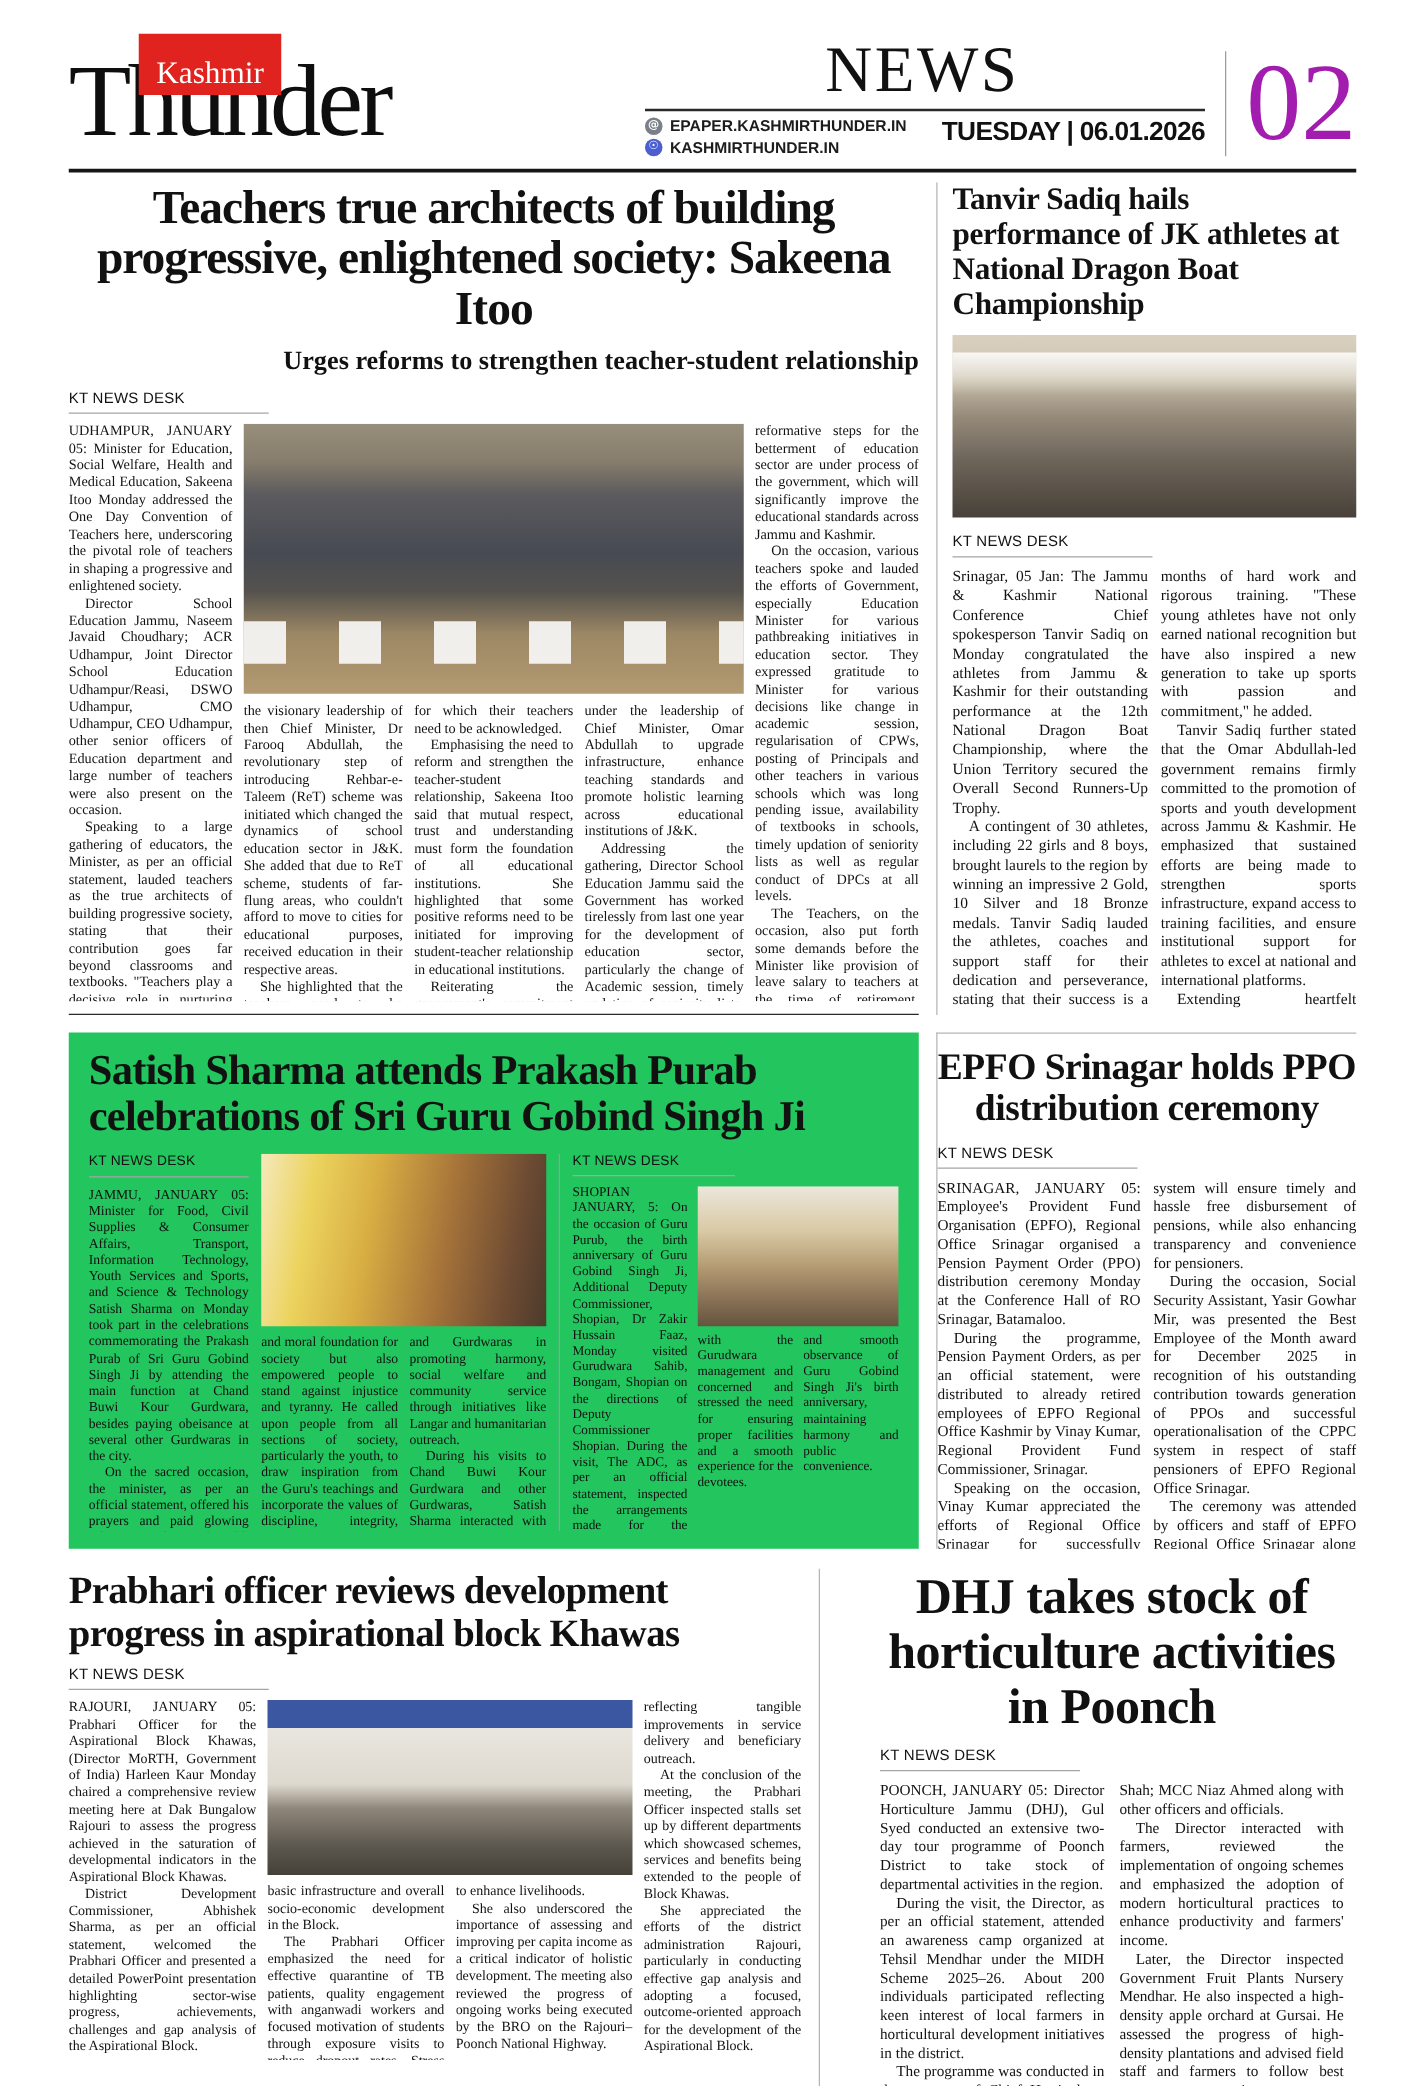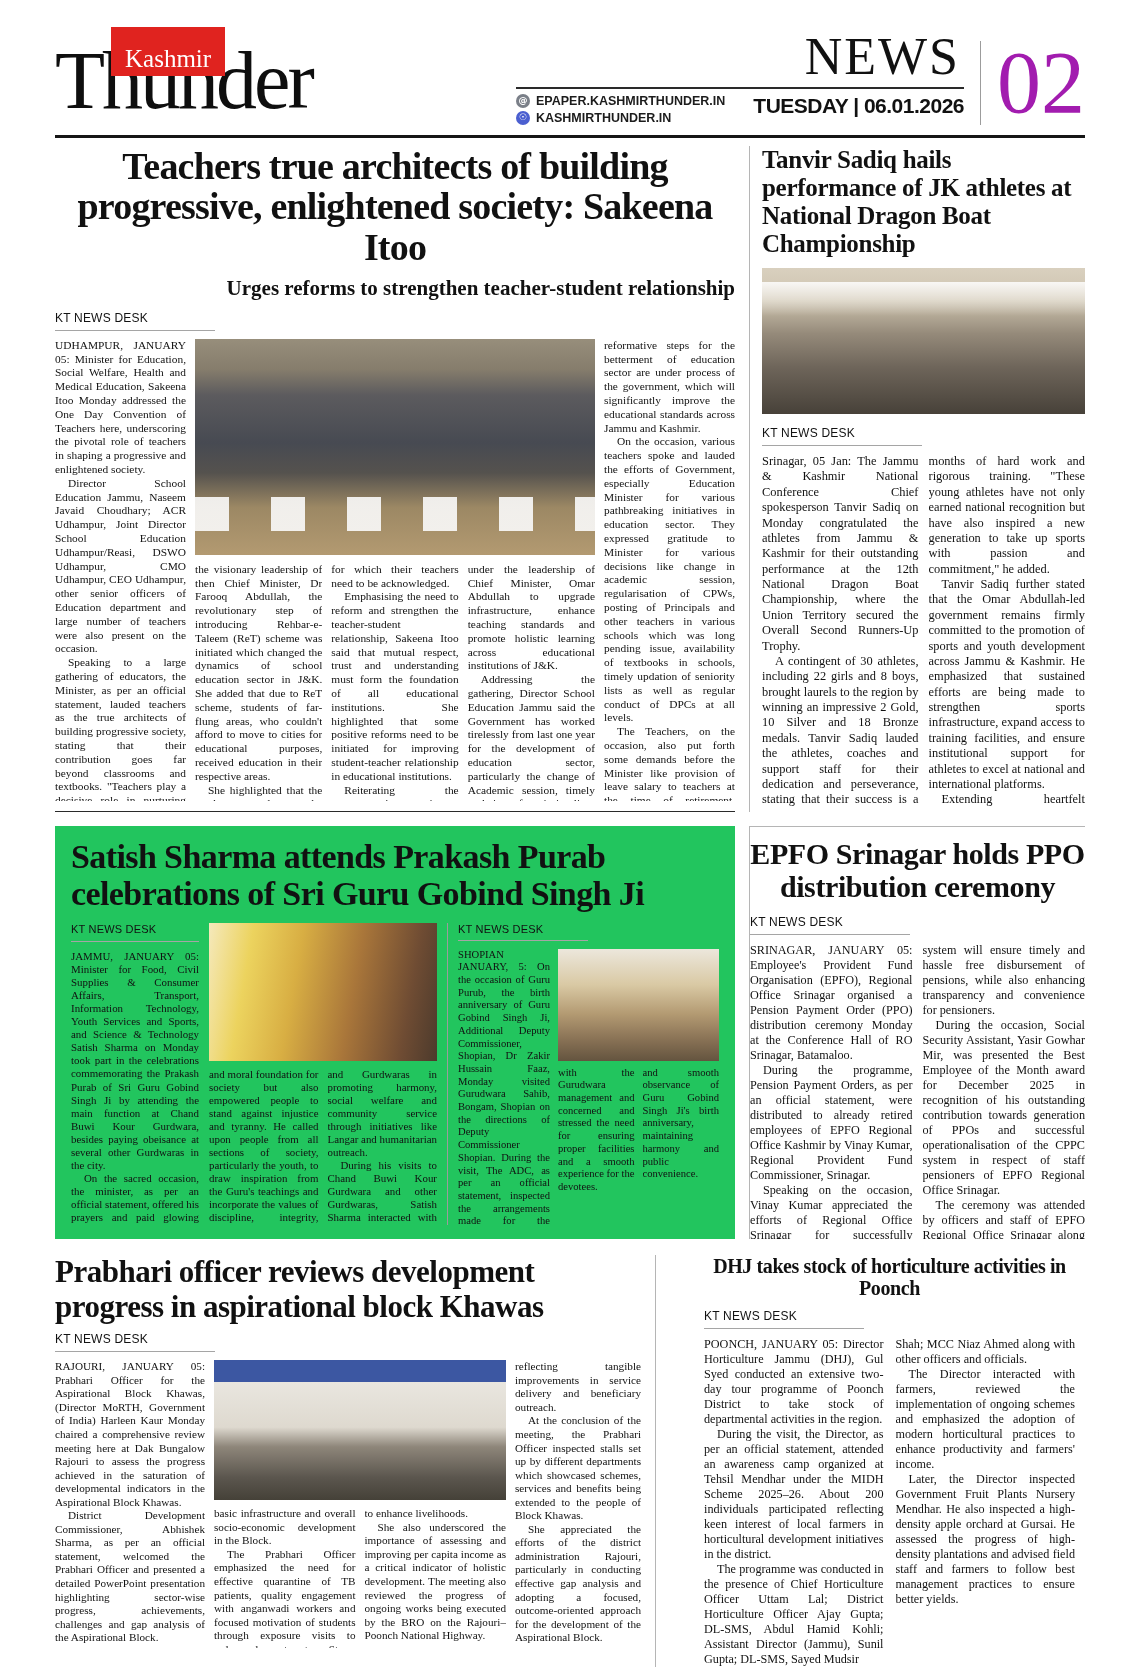--- a/index.html
+++ b/index.html
@@ -11,21 +11,21 @@
   }
   
   .header { display:flex; justify-content:space-between; align-items:flex-end;
     padding-bottom:10px; border-bottom:3px solid #161616; height:112px; }
   .masthead { position:relative; width:360px; height:100%; }
   .masthead-title { font-size:82px; line-height:1; letter-spacing:-3px; color:#0e0e0e;
     position:absolute; left:0; top:14px; font-weight:500; }
   .masthead-badge { position:absolute; left:56px; top:1px; background:#e0231f; color:#fff;
     font-size:25px; padding:18px 14px 3px; letter-spacing:0; }
   .header-right { display:flex; align-items:flex-end; gap:16px; }
-  .hr-main { display:flex; flex-direction:column; align-items:flex-end; }
+  .hr-main { display:flex; flex-direction:column; align-items:center; }
   .section-title { font-size:52px; line-height:1; font-weight:500; letter-spacing:2px; padding-right:4px; }
   .hr-row { border-top:2px solid #2a2a2a; margin-top:4px; padding-top:5px;
     display:flex; align-items:flex-start; gap:28px; }
   .contact { font-family:"Liberation Sans",sans-serif; font-weight:bold; font-size:12.5px;
     color:#1c1c1c; display:flex; flex-direction:column; gap:3px; }
   .contact-line { display:flex; align-items:center; gap:6px; }
   .cicon { width:14px; height:14px; border-radius:50%; font-size:9px; line-height:13px;
     text-align:center; color:#fff; display:inline-block; font-family:"DejaVu Sans",sans-serif; }
   .cicon.at { background:#7a7f88; }
   .cicon.globe { background:#4b5fd0; }
@@ -102,21 +102,21 @@
   .prabhari .kicker { margin-top:8px; }
   .p-content { display:flex; gap:9px; height:288px; overflow:hidden; }
   .p-col1 { width:150px; flex:none; font-size:11.2px; line-height:1.21; overflow:hidden; }
   .p-mid { width:292px; flex:none; display:flex; flex-direction:column; gap:7px; }
   .photo-prabhari { height:140px; flex:none;
     background:linear-gradient(#3c57a2 0%, #3c57a2 16%, #e9e6df 16%, #ded9cf 48%, #8e867a 62%, #5b564e 84%, #454138 100%); }
   .p-two { display:flex; gap:9px; flex:1; overflow:hidden; }
   .p-two .coltext { flex:1; font-size:11.2px; line-height:1.21; overflow:hidden; }
   .p-col4 { flex:1; font-size:11.2px; line-height:1.21; overflow:hidden; }
   .dhj { border-left:1px solid #b5b5b5; padding:0 10px 0 48px; }
-  .dhj .headline-c { font-size:20px; }
+  .dhj .headline-c { font-size:40px; }
   .dhj .kicker { margin-top:10px; }
   .dhj-cols { display:flex; gap:12px; height:330px; overflow:hidden; }
   .dhj-cols .coltext { flex:1; font-size:12.2px; line-height:1.23; overflow:hidden; }
 </style>
 </head>
 <body>
 
 <div class="page">
 
   <div class="header">

